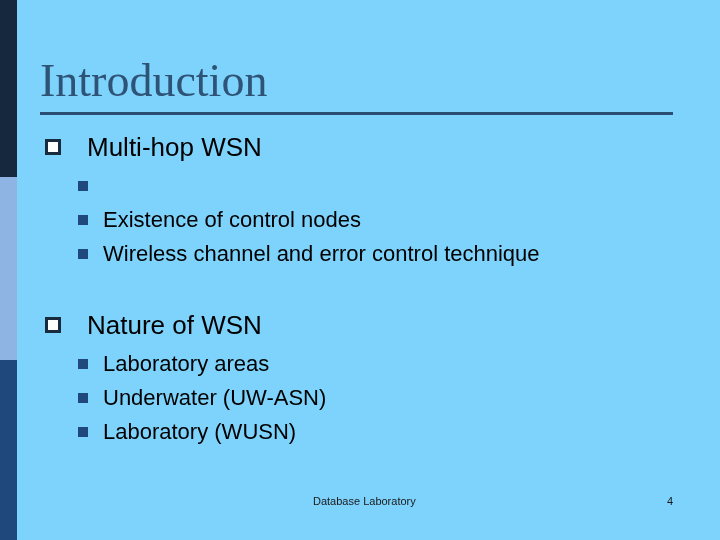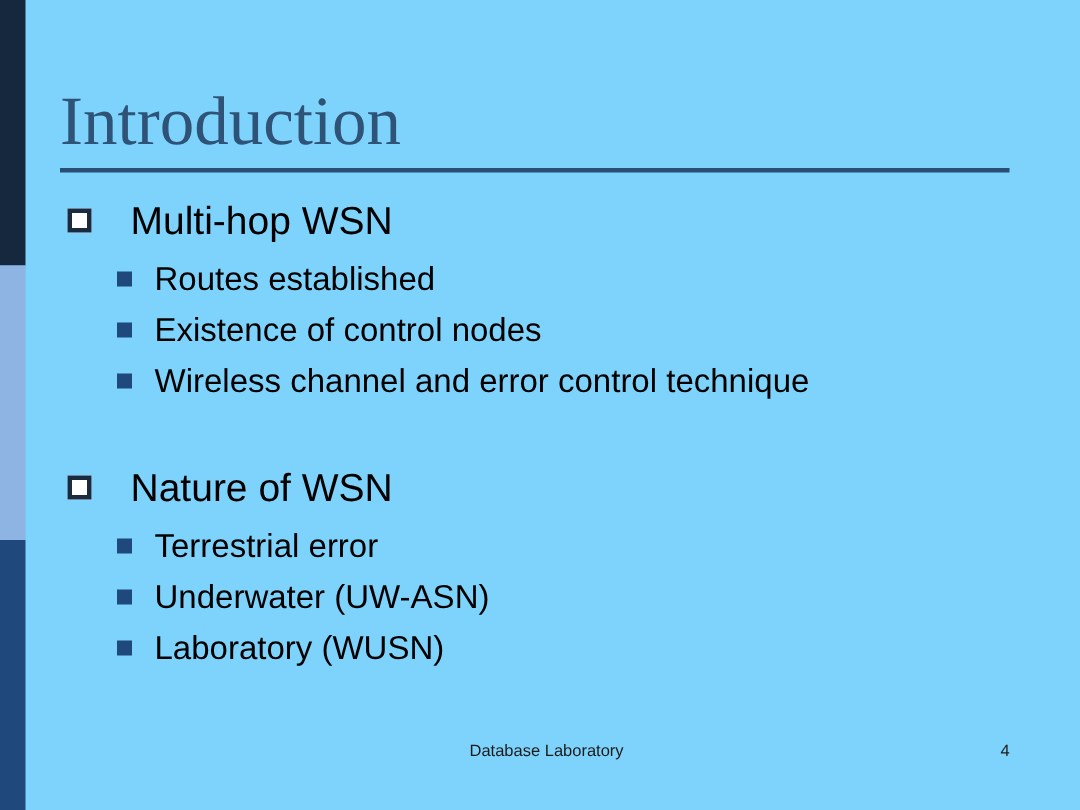--- a/index.html
+++ b/index.html
@@ -118,41 +118,40 @@
   <div class="title-rule"></div>
 
   <div class="section sec1">
     <span class="sq-outline"></span>
     <span class="sec-title">Multi-hop WSN</span>
   </div>
 
   <div class="sublist sublist1">
     <div class="subitem">
       <span class="sq-fill"></span>
-      <span class="txt">Routes established</span>
     </div>
     <div class="subitem">
       <span class="sq-fill"></span>
       <span class="txt">Existence of control nodes</span>
     </div>
     <div class="subitem">
       <span class="sq-fill"></span>
       <span class="txt">Wireless channel and error control technique</span>
     </div>
   </div>
 
   <div class="section sec2">
     <span class="sq-outline"></span>
     <span class="sec-title">Nature of WSN</span>
   </div>
 
   <div class="sublist sublist2">
     <div class="subitem">
       <span class="sq-fill"></span>
-      <span class="txt">Terrestrial error</span>
+      <span class="txt">Laboratory areas</span>
     </div>
     <div class="subitem">
       <span class="sq-fill"></span>
       <span class="txt">Underwater (UW-ASN)</span>
     </div>
     <div class="subitem">
       <span class="sq-fill"></span>
       <span class="txt">Laboratory (WUSN)</span>
     </div>
   </div>

